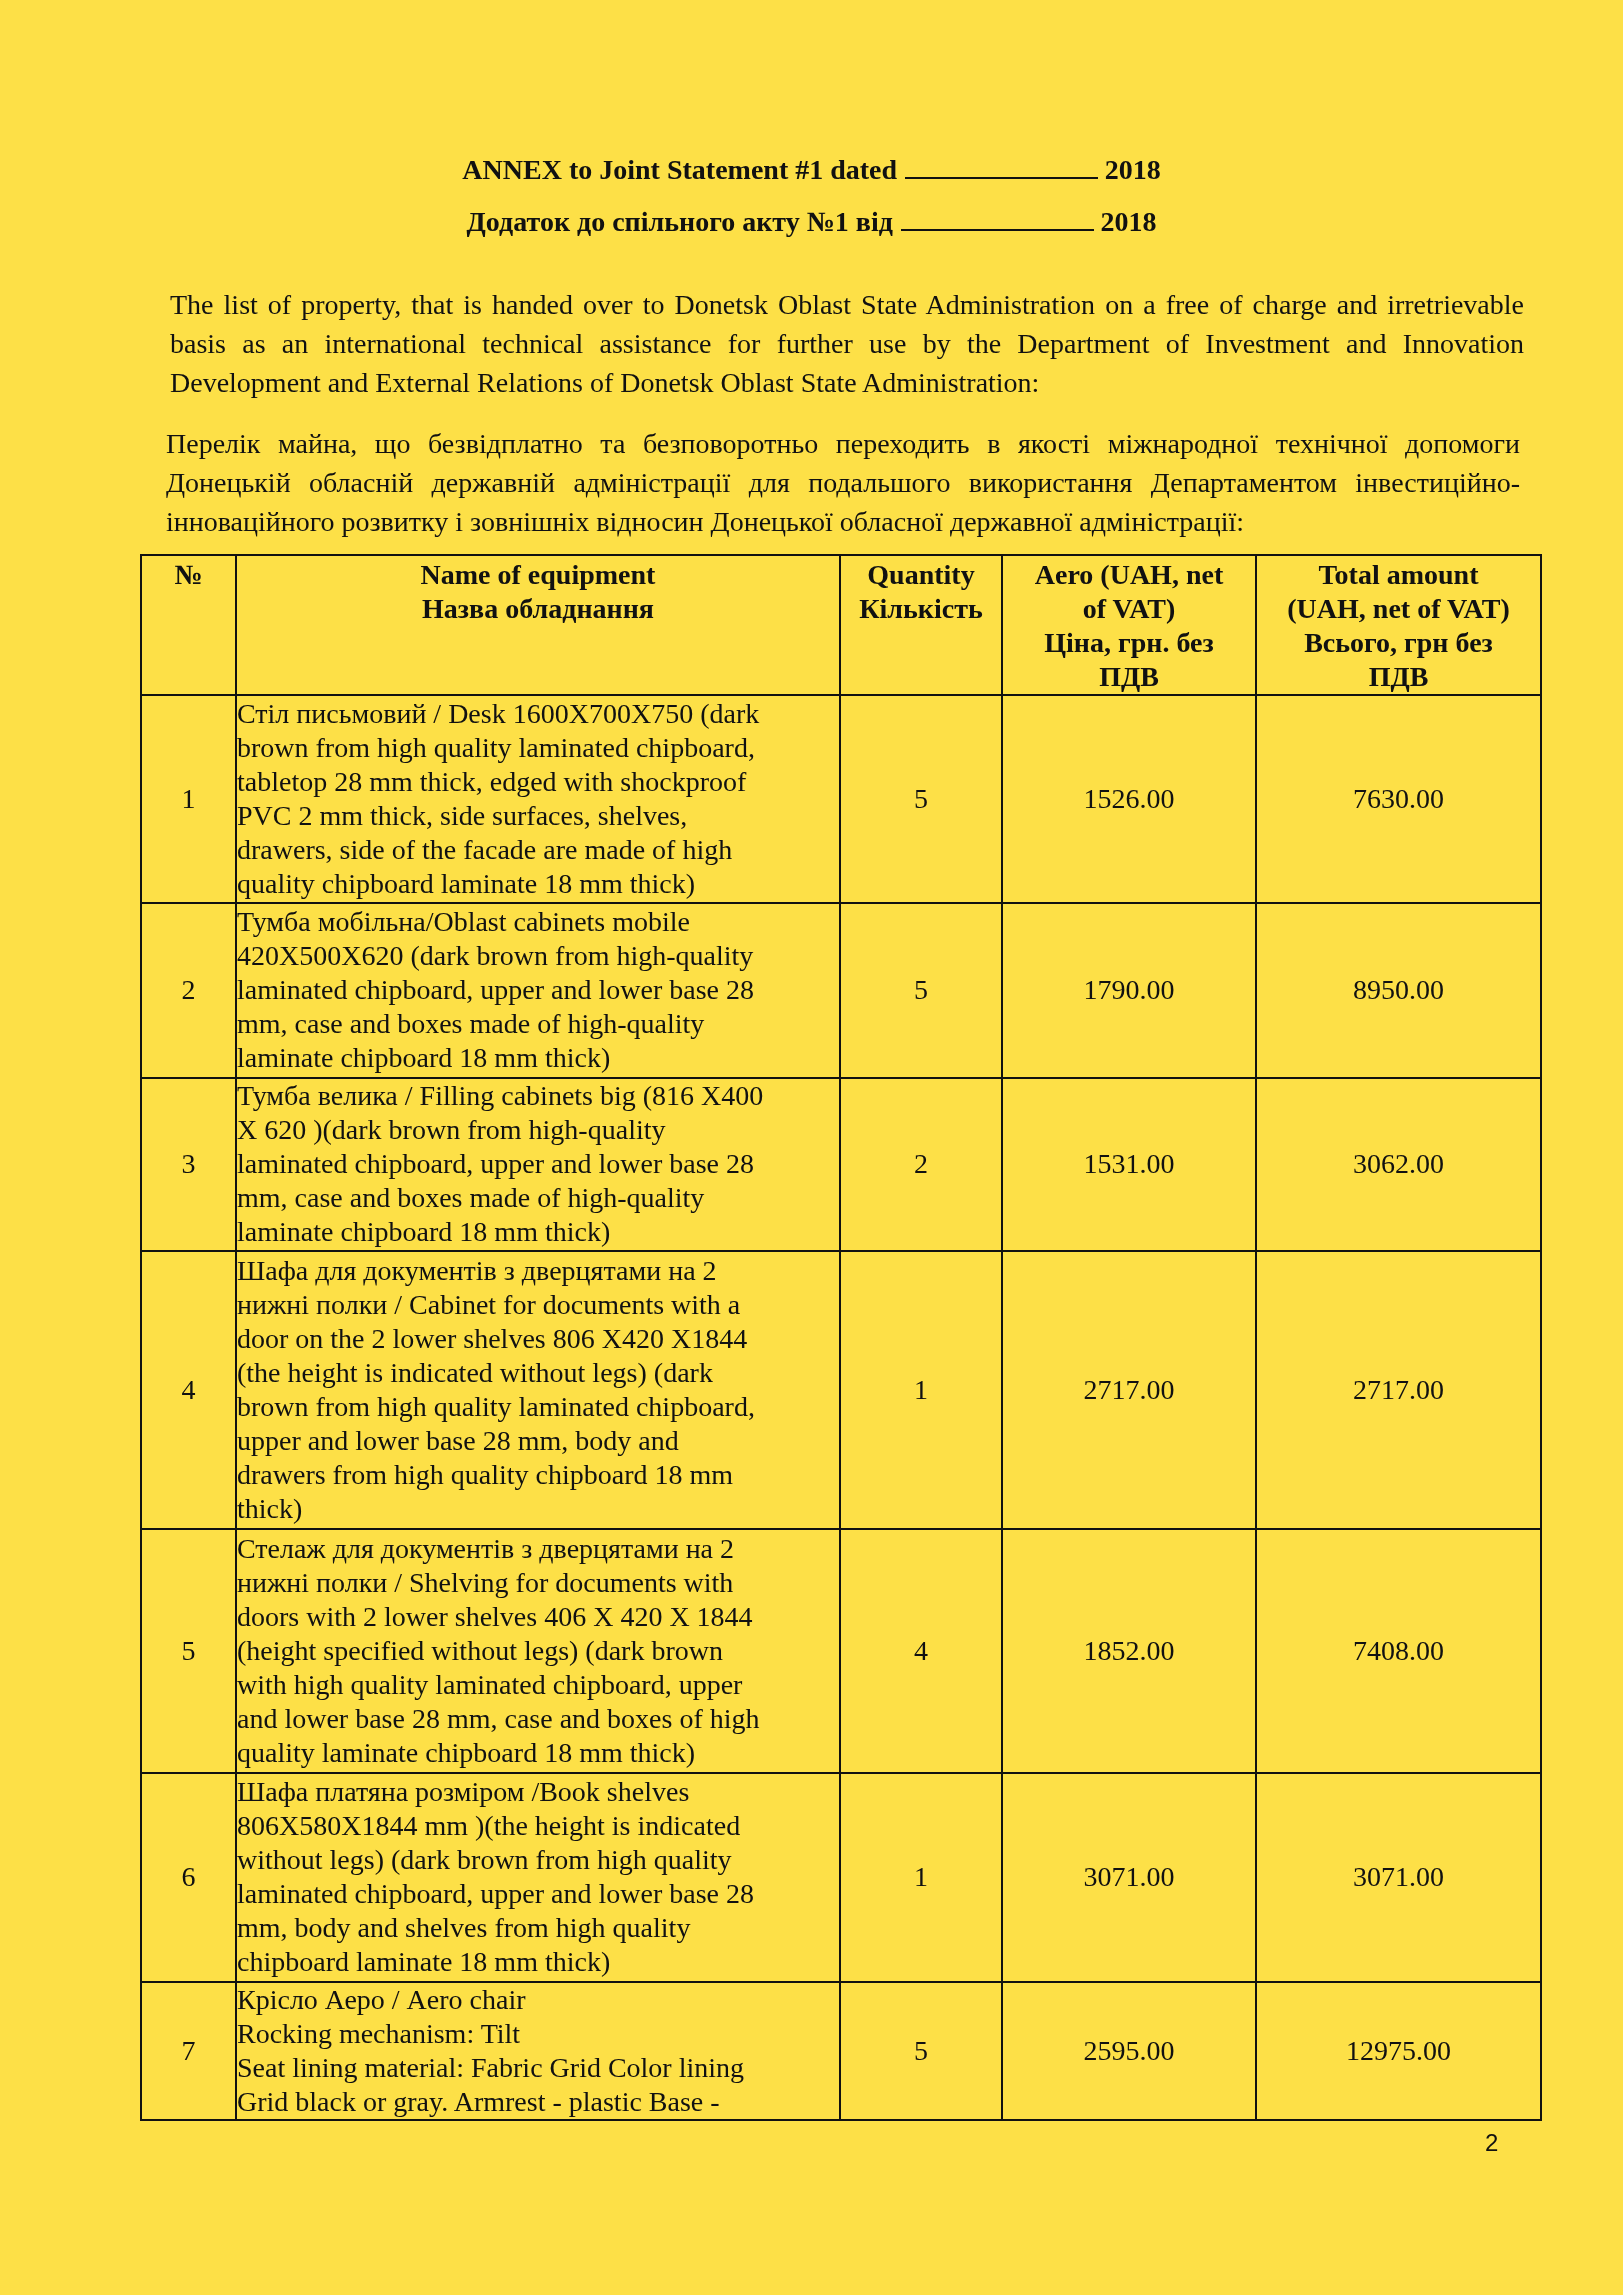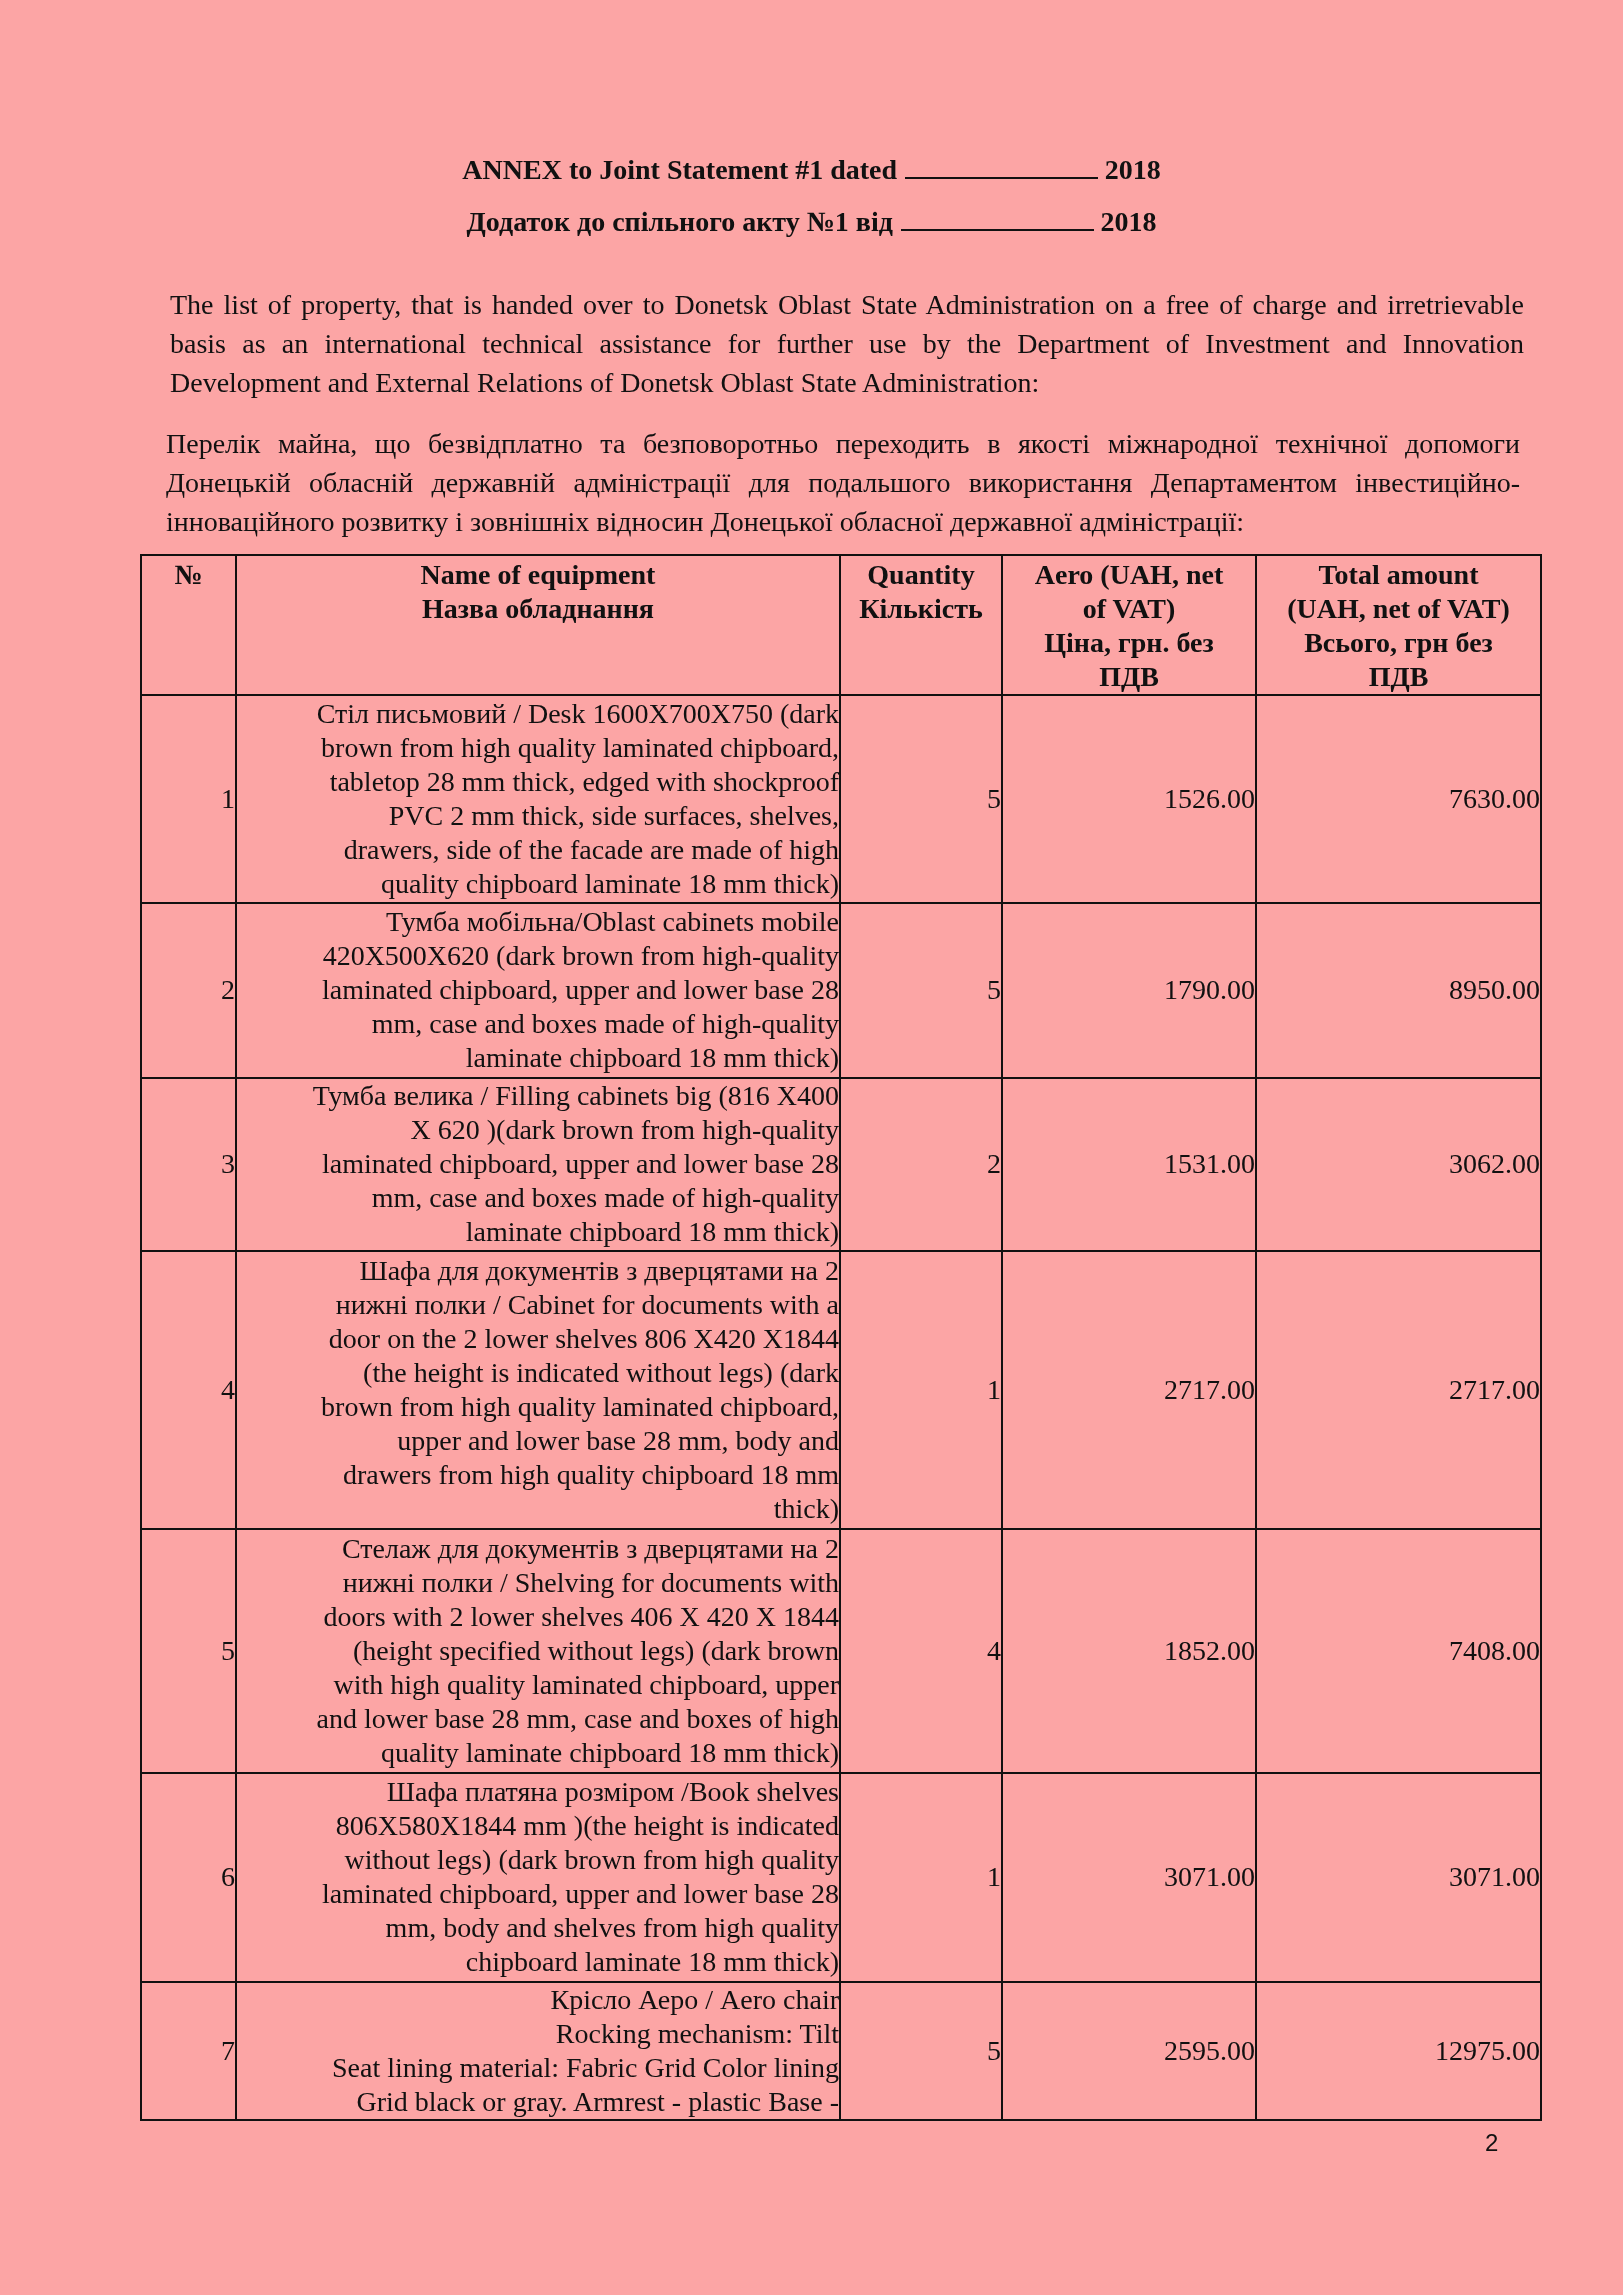--- a/index.html
+++ b/index.html
@@ -12,21 +12,21 @@
       height: 2295px;
       position: relative;
       overflow: hidden;
       font-family: "Liberation Serif", "DejaVu Serif", serif;
       color: #111111;
     }
     .page {
       position: absolute;
       left: 0; top: 0;
       width: 1623px; height: 2295px;
-      background: #fca5a5;
+      background: #fde047;
     }
     .title {
       position: absolute;
       left: 0; width: 1623px;
       text-align: center;
       font-weight: bold;
       font-size: 28px;
       line-height: 32px;
       white-space: nowrap;
     }
@@ -59,21 +59,20 @@
       width: 1399px;
       border-collapse: collapse;
       table-layout: fixed;
       font-size: 28px;
       line-height: 34px;
     }
     table.items th, table.items td {
       border: 2.4px solid #111111;
       padding: 0;
       vertical-align: middle;
-      text-align: right;
     }
     table.items th {
       font-weight: bold;
       text-align: center;
       vertical-align: top;
       line-height: 34px;
       padding-top: 1.6px;
     }
     col.c-no { width: 95px; }
     col.c-name { width: 604px; }

